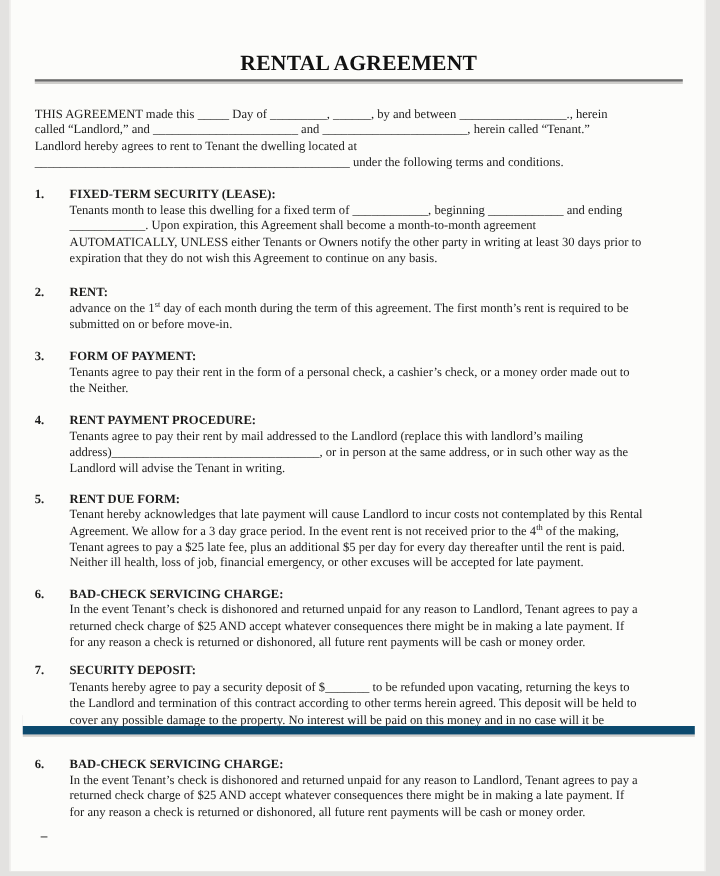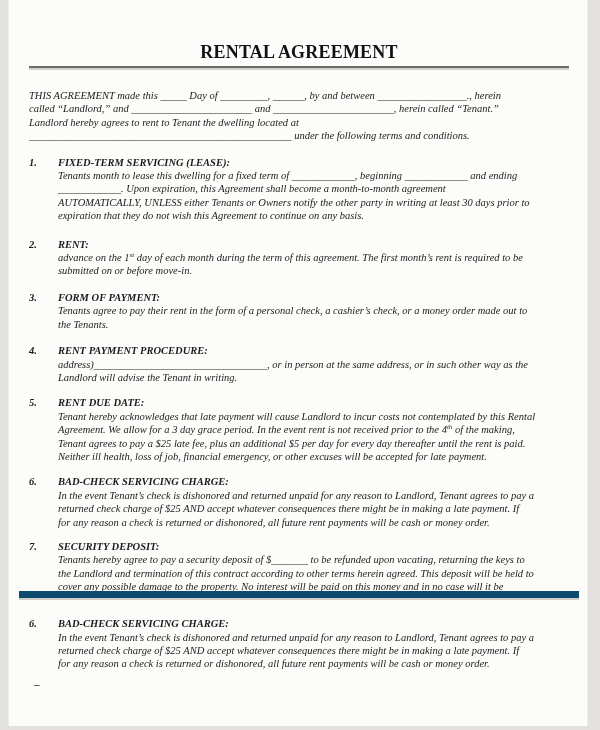--- a/index.html
+++ b/index.html
@@ -25,21 +25,21 @@
     font-size: 18px; margin-top: 42px;
     letter-spacing: 0.2px; color: #121212;
   }
   .title-rule {
     height: 2px; background: #6b6b6b;
     box-shadow: 0 2px 0 #cfcecb;
     margin-top: 3px;
   }
   .intro { margin-top: 21px; }
   .intro, .sec {
-    font-size: 10.5px; line-height: 13.4px; color: #1b1b1b; font-style: italic;
+    font-size: 10.5px; line-height: 13.4px; color: #1b1b1b;
   }
   .line { white-space: nowrap; }
   .sec { position: relative; padding-left: 29px; }
   .sec-1 { margin-top: 13px; }
   .sec-2 { margin-top: 15px; }
   .sec-3 { margin-top: 13px; }
   .sec-4 { margin-top: 13px; }
   .sec-5 { margin-top: 12px; }
   .sec-6 { margin-top: 12px; }
   .sec-7 { margin-top: 11px; }
@@ -70,51 +70,52 @@
 
     <div class="intro">
       <div class="line">THIS AGREEMENT made this _____ Day of _________, ______, by and between _________________., herein</div>
       <div class="line">called “Landlord,” and _______________________ and _______________________, herein called “Tenant.”</div>
       <div class="line">Landlord hereby agrees to rent to Tenant the dwelling located at</div>
       <div class="line">__________________________________________________ under the following terms and conditions.</div>
     </div>
 
     <div class="sec sec-1">
       <div class="num">1.</div>
-      <div class="head">FIXED-TERM SERVICING (LEASE):</div>
+      <div class="head">FIXED-TERM SECURITY (LEASE):</div>
       <div class="line">Tenants month to lease this dwelling for a fixed term of ____________, beginning ____________ and ending</div>
       <div class="line">____________.  Upon expiration, this Agreement shall become a month-to-month agreement</div>
       <div class="line">AUTOMATICALLY, UNLESS either Tenants or Owners notify the other party in writing at least 30 days prior to</div>
       <div class="line">expiration that they do not wish this Agreement to continue on any basis.</div>
     </div>
 
     <div class="sec sec-2">
       <div class="num">2.</div>
       <div class="head">RENT:</div>
       <div class="line"><span>advance on the 1</span><sup>st</sup><span> day of each month during the term of this agreement.  The first month’s rent is required to be</span></div>
       <div class="line">submitted on or before move-in.</div>
     </div>
 
     <div class="sec sec-3">
       <div class="num">3.</div>
       <div class="head">FORM OF PAYMENT:</div>
       <div class="line">Tenants agree to pay their rent in the form of a personal check, a cashier’s check, or a money order made out to</div>
-      <div class="line">the Tenants.</div>
+      <div class="line">the Neither.</div>
     </div>
 
     <div class="sec sec-4">
       <div class="num">4.</div>
       <div class="head">RENT PAYMENT PROCEDURE:</div>
+      <div class="line">Tenants agree to pay their rent by mail addressed to the Landlord (replace this with landlord’s mailing</div>
       <div class="line">address)_________________________________, or in person at the same address, or in such other way as the</div>
       <div class="line">Landlord will advise the Tenant in writing.</div>
     </div>
 
     <div class="sec sec-5">
       <div class="num">5.</div>
-      <div class="head">RENT DUE DATE:</div>
+      <div class="head">RENT DUE FORM:</div>
       <div class="line">Tenant hereby acknowledges that late payment will cause Landlord to incur costs not contemplated by this Rental</div>
       <div class="line"><span>Agreement.  We allow for a 3 day grace period.  In the event rent is not received prior to the 4</span><sup>th</sup><span> of the making,</span></div>
       <div class="line">Tenant agrees to pay a $25 late fee, plus an additional $5 per day for every day thereafter until the rent is paid.</div>
       <div class="line">Neither ill health, loss of job, financial emergency, or other excuses will be accepted for late payment.</div>
     </div>
 
     <div class="sec sec-6">
       <div class="num">6.</div>
       <div class="head">BAD-CHECK SERVICING CHARGE:</div>
       <div class="line">In the event Tenant’s check is dishonored and returned unpaid for any reason to Landlord, Tenant agrees to pay a</div>

